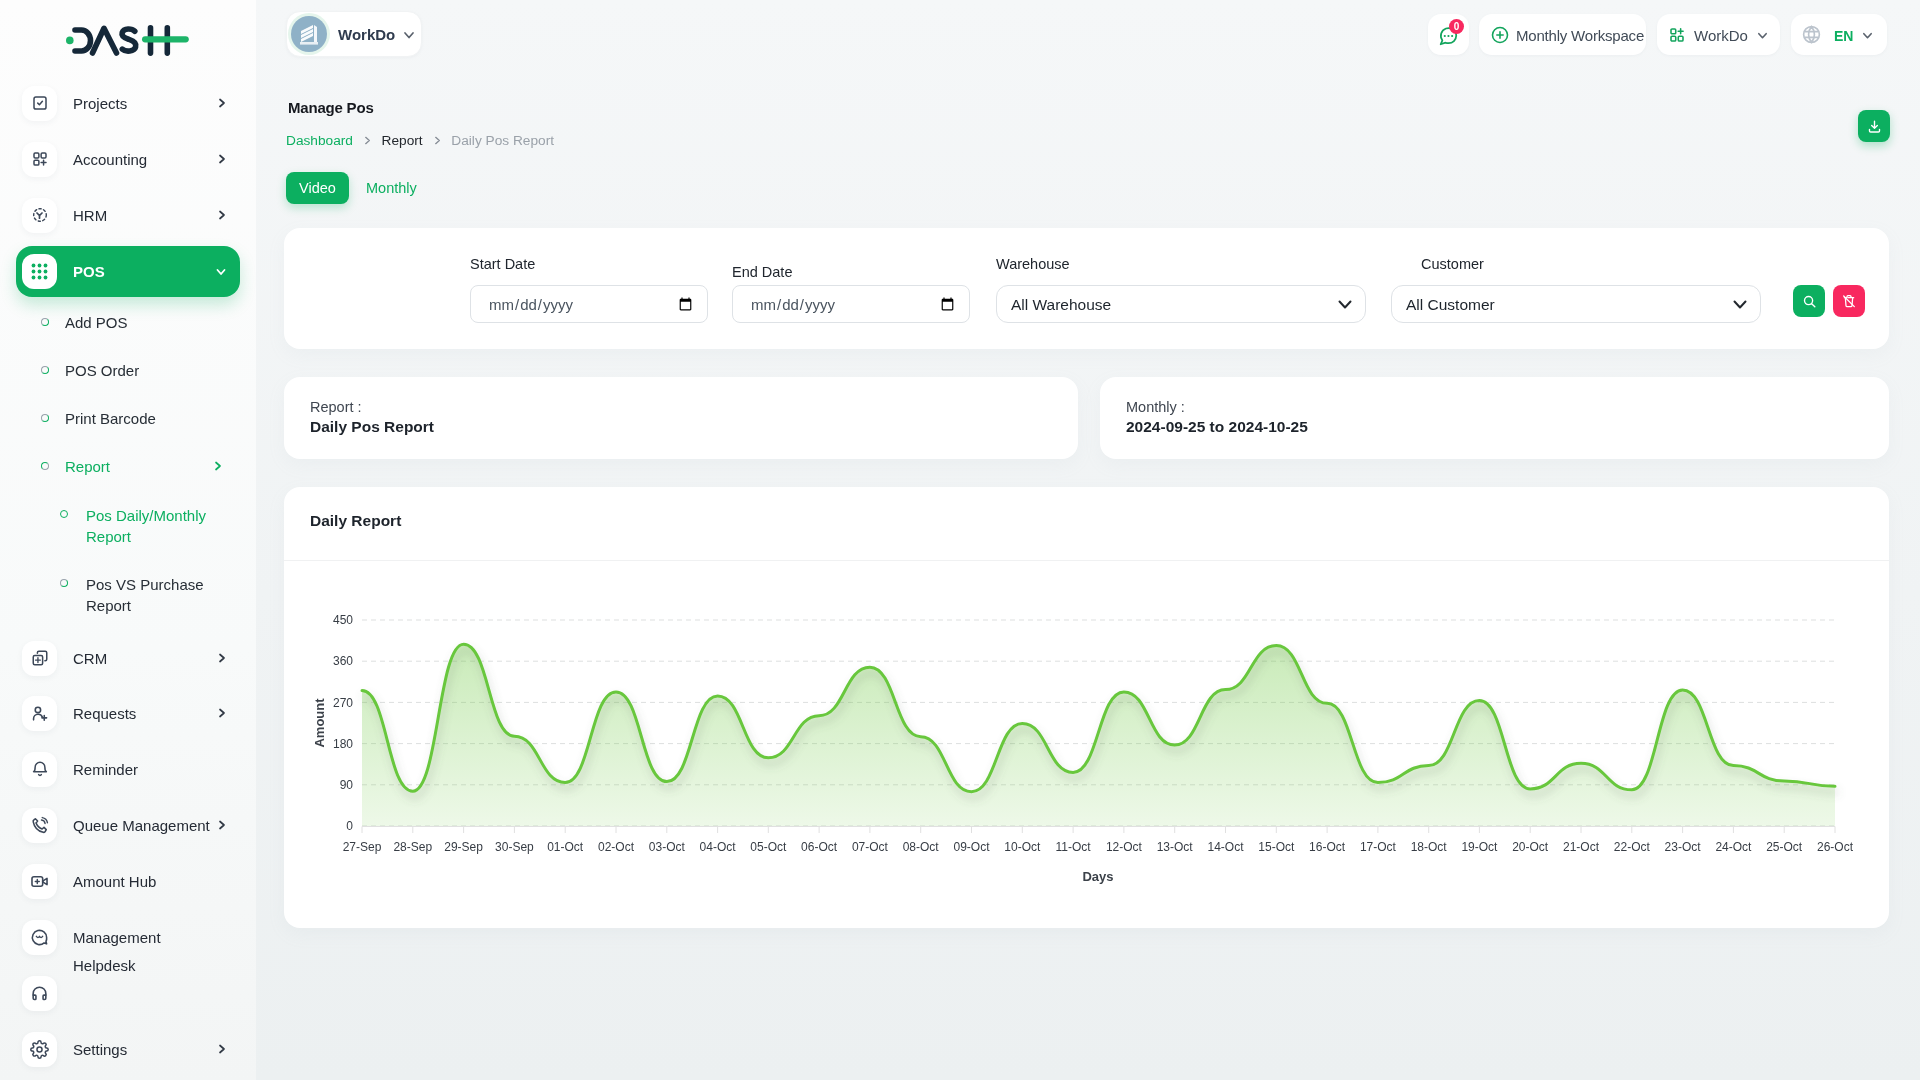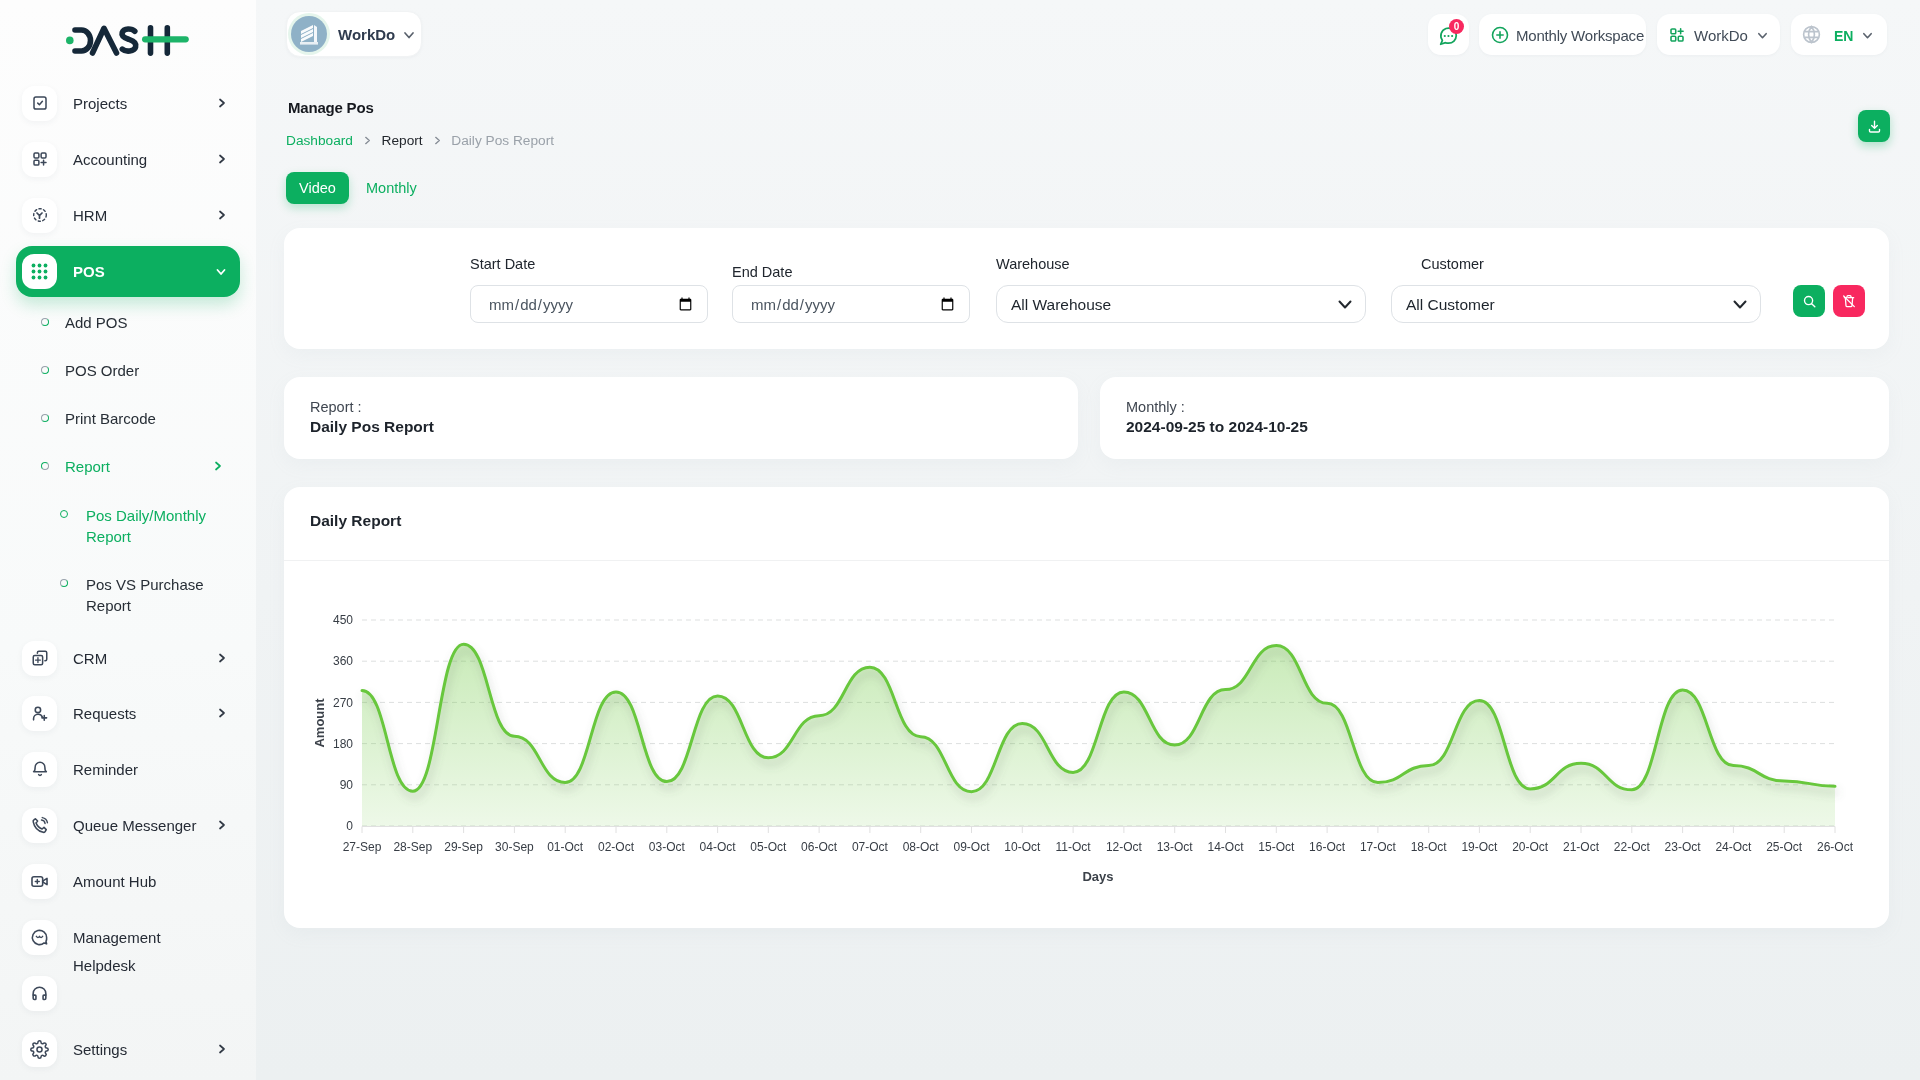--- a/index.html
+++ b/index.html
@@ -157,21 +157,21 @@
       </svg>
   </div>
   <div class="mi-label" style="top:761px">Reminder</div>
 
   <div class="mi-box" style="top:807.5px">
     <svg width="19" height="19" viewBox="0 0 24 24" fill="none" stroke="#3d4859" stroke-width="2" stroke-linecap="round" stroke-linejoin="round">
         <path d="M6.8 3.5 l2.8 2.8 -2 2.4 a13 13 0 0 0 7.7 7.7 l2.4-2 2.8 2.8 -1.2 2.3 c-.5 1-1.6 1.4-2.6 1.1 A 17 17 0 0 1 4.1 7.3 c-.3-1 .1-2.1 1.1-2.6 z"></path>
         <path d="M14.5 5 a5 5 0 0 1 4.5 4.5 M15.5 2 a8 8 0 0 1 6.5 6.5" stroke-width="1.8"></path>
       </svg>
   </div>
-  <div class="mi-label" style="top:817px">Queue Messenger</div>
+  <div class="mi-label" style="top:817px">Queue Management</div>
   <svg class="chev" style="left:217px;top:820px" viewBox="0 0 10 10">
       <path d="M3 1.5 L7 5 L3 8.5" fill="none" stroke="#323a46" stroke-width="1.7" stroke-linecap="round" stroke-linejoin="round"></path>
     </svg>
 
   <div class="mi-box" style="top:863.5px">
     <svg width="19" height="19" viewBox="0 0 24 24" fill="none" stroke="#3d4859" stroke-width="2" stroke-linecap="round" stroke-linejoin="round">
         <rect x="2.5" y="6" width="13.5" height="12" rx="2.5"></rect>
         <path d="M16 11.5 l5.5-3.5 v8 L16 12.5"></path>
         <path d="M9.2 9.5 v5 M6.7 12 h5" stroke-width="1.8"></path>
       </svg>

